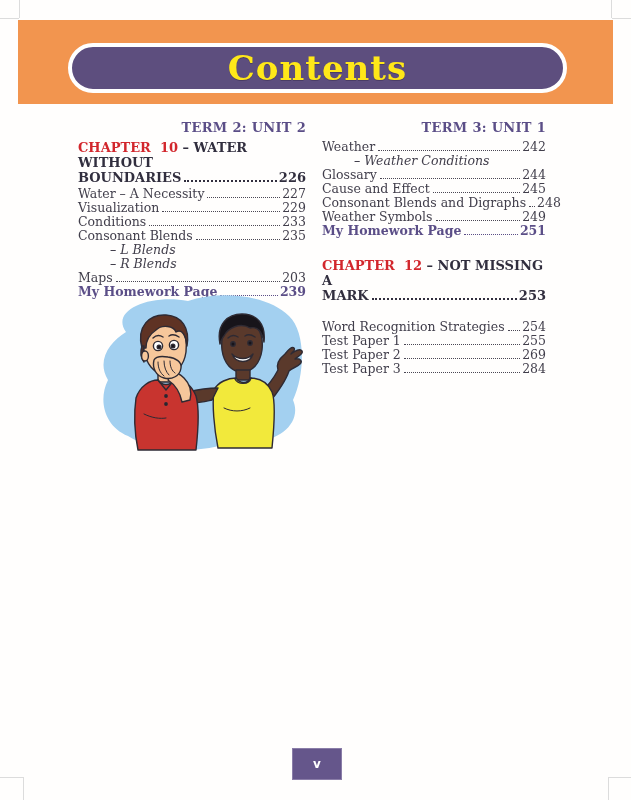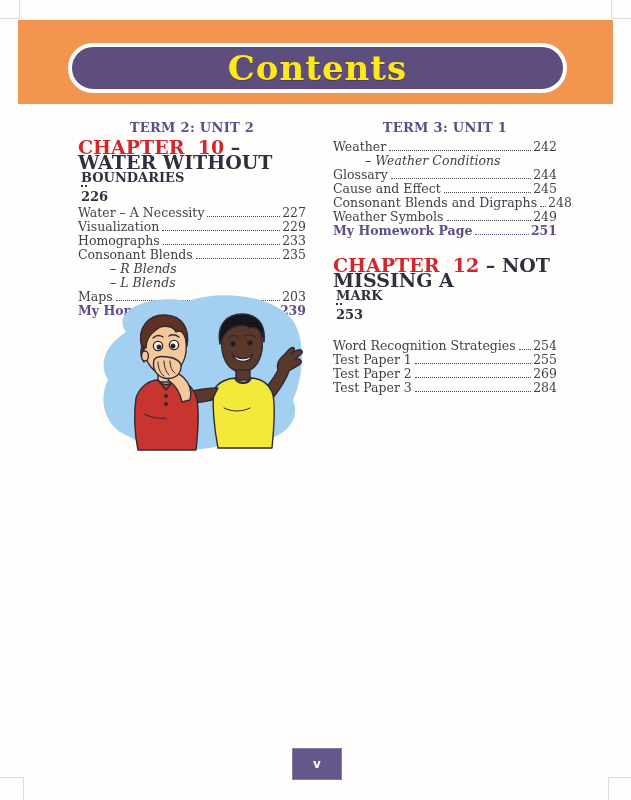--- a/index.html
+++ b/index.html
@@ -12,26 +12,26 @@
   
   .band{position:absolute;left:18px;top:20px;width:595px;height:84px;background:#f2954f;}
   .pill{position:absolute;left:50px;top:23px;width:491px;height:42px;background:#5d4e7e;
         border:4px solid #ffffff;border-radius:29px;display:flex;align-items:center;justify-content:center;}
   .pill-title{color:#ffe819;font-size:34px;font-weight:bold;letter-spacing:1px;
               font-family:"DejaVu Serif","Liberation Serif",serif;text-shadow:0 1px 0 #4a3d66;}
 
   
   .col{position:absolute;top:121px;}
   .col-left{left:78px;width:228px;}
-  .col-right{left:333px;width:224px;}
-  .term{font-size:13px;font-weight:bold;color:#5b4e87;text-align:center;line-height:14px;margin-bottom:5px;letter-spacing:.3px;}
+  .col-right{left:322px;width:224px;}
+  .term{font-size:13px;font-weight:bold;color:#5b4e87;text-align:right;line-height:14px;margin-bottom:5px;letter-spacing:.3px;}
   .chapter{margin-bottom:2px;}
-  .ch-line1{font-size:19px;font-weight:bold;line-height:15px;color:#312e3e;white-space:pre-wrap;}
+  .ch-line1{font-size:13px;font-weight:bold;line-height:15px;color:#312e3e;white-space:pre-wrap;}
   .red{color:#d2262c;}
-  .ch-line2{display:flex;align-items:baseline;font-size:13px;font-weight:bold;line-height:15px;color:#312e3e;flex-direction:column;}
+  .ch-line2{display:flex;align-items:baseline;font-size:13px;font-weight:bold;line-height:15px;color:#312e3e;}
   .row{display:flex;align-items:baseline;font-size:12.5px;line-height:14px;}
   .row .t{white-space:nowrap;}
   .leader{flex:1;min-width:6px;border-bottom:1.6px dotted #4a4754;margin:0 2px 3px 3px;}
   .leader.bold-leader{border-bottom:2px dotted #312e3e;margin-bottom:2px;}
   .p{text-align:right;}
   .sub{font-size:12.5px;line-height:14px;font-style:italic;padding-left:32px;color:#413e4b;}
   .hw{color:#5b4e87;font-weight:bold;}
   .hw .leader{border-bottom-color:#5b4e87;}
   .gap-ch12{margin-top:20px;}
   .gap-entries12{margin-top:17px;}
@@ -80,31 +80,31 @@
         <span class="t">Water – A Necessity</span>
         <span class="leader"></span>
         <span class="p">227</span>
       </div>
     <div class="row">
         <span class="t">Visualization</span>
         <span class="leader"></span>
         <span class="p">229</span>
       </div>
     <div class="row">
-        <span class="t">Homographs</span>
+        <span class="t">Conditions</span>
         <span class="leader"></span>
         <span class="p">233</span>
       </div>
     <div class="row">
         <span class="t">Consonant Blends</span>
         <span class="leader"></span>
         <span class="p">235</span>
       </div>
+    <div class="sub">– L Blends</div>
     <div class="sub">– R Blends</div>
-    <div class="sub">– L Blends</div>
     <div class="row">
         <span class="t">Maps</span>
         <span class="leader"></span>
         <span class="p">203</span>
       </div>
     <div class="row hw">
         <span class="t">My Homework Page</span>
         <span class="leader"></span>
         <span class="p">239</span>
       </div>

